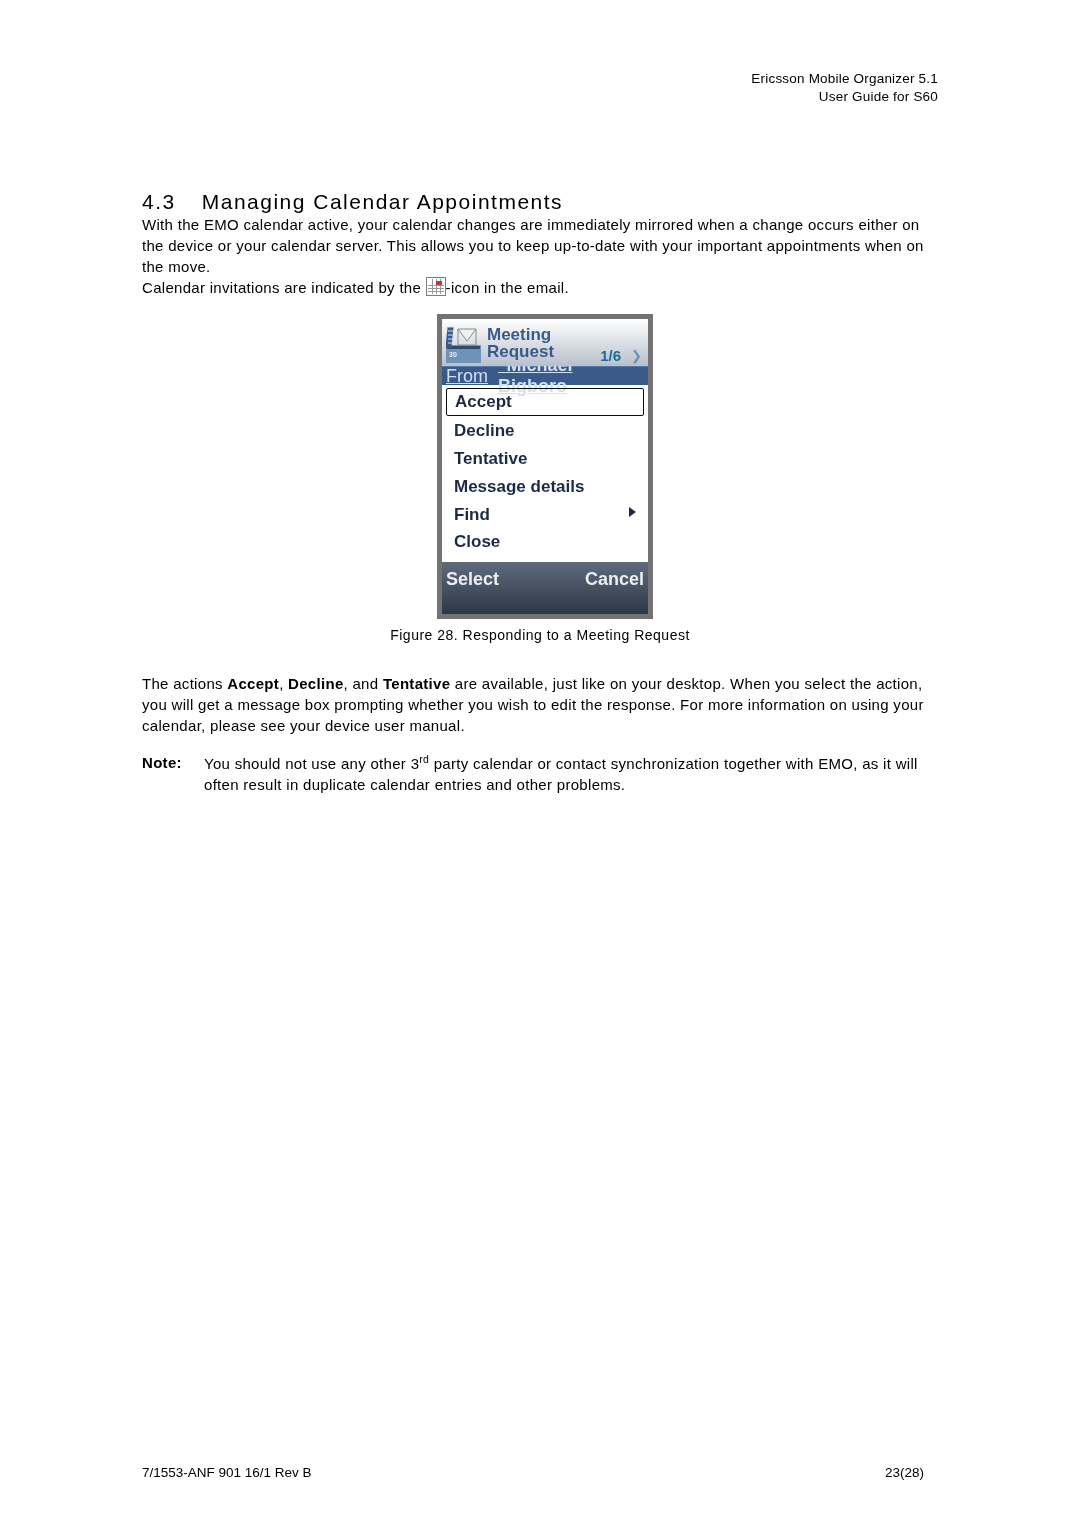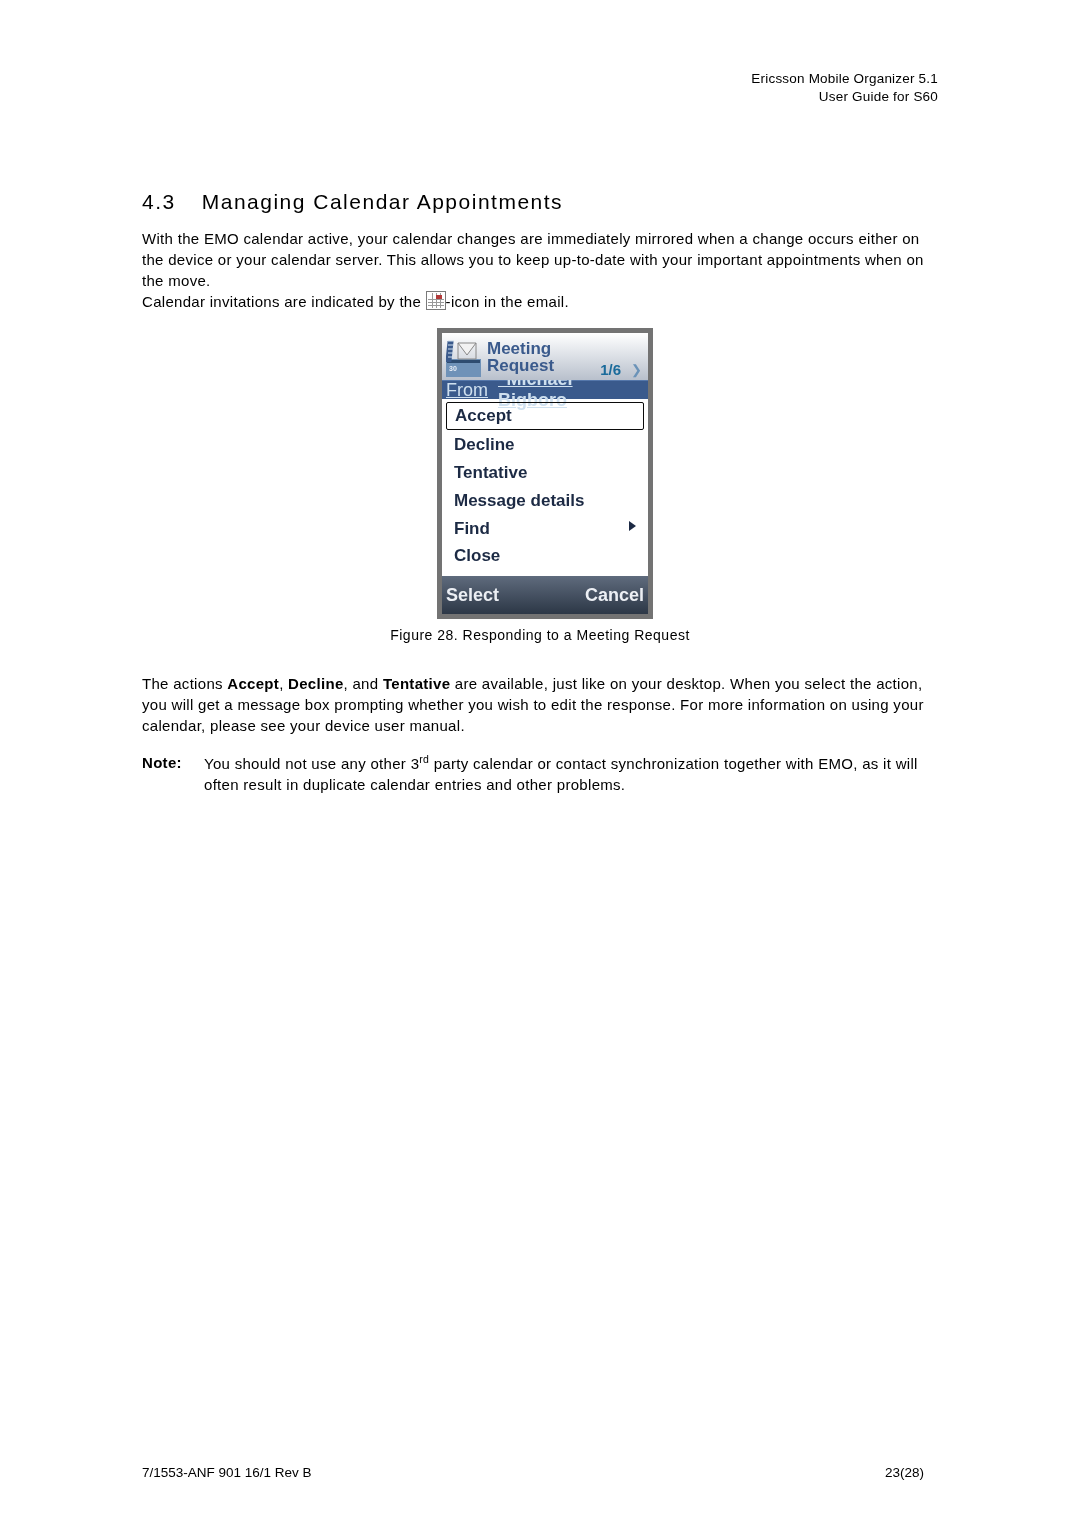--- a/index.html
+++ b/index.html
@@ -22,21 +22,20 @@
   .header-block {
     text-align: right;
     font-size: 13.5px;
     line-height: 1.35;
     letter-spacing: 0.2px;
     margin-bottom: 84px;
   }
   .section-heading {
     font-size: 21px;
     letter-spacing: 1.5px;
-    margin-bottom: 14px;
   }
   .section-heading .num {
     margin-right: 26px;
   }
   .para {
     font-size: 15px;
     line-height: 1.4;
     letter-spacing: 0.3px;
     margin-bottom: 16px;
   }
@@ -150,22 +149,21 @@
     border-left: 7px solid #1c2a44;
     border-top: 5px solid transparent;
     border-bottom: 5px solid transparent;
   }
   .phone-soft {
     background: linear-gradient(#5f6b7d,#2c3746);
     color: #eceff4;
     height: 38px;
     display: flex;
     justify-content: space-between;
-    align-items: center;
-    padding: 0 4px;
+    padding: 7px 4px;
     font-size: 18px;
     font-weight: bold;
   }
   .figure-caption {
     text-align: center;
     font-size: 14px;
     letter-spacing: 0.5px;
     margin-top: 8px;
     margin-bottom: 30px;
   }

